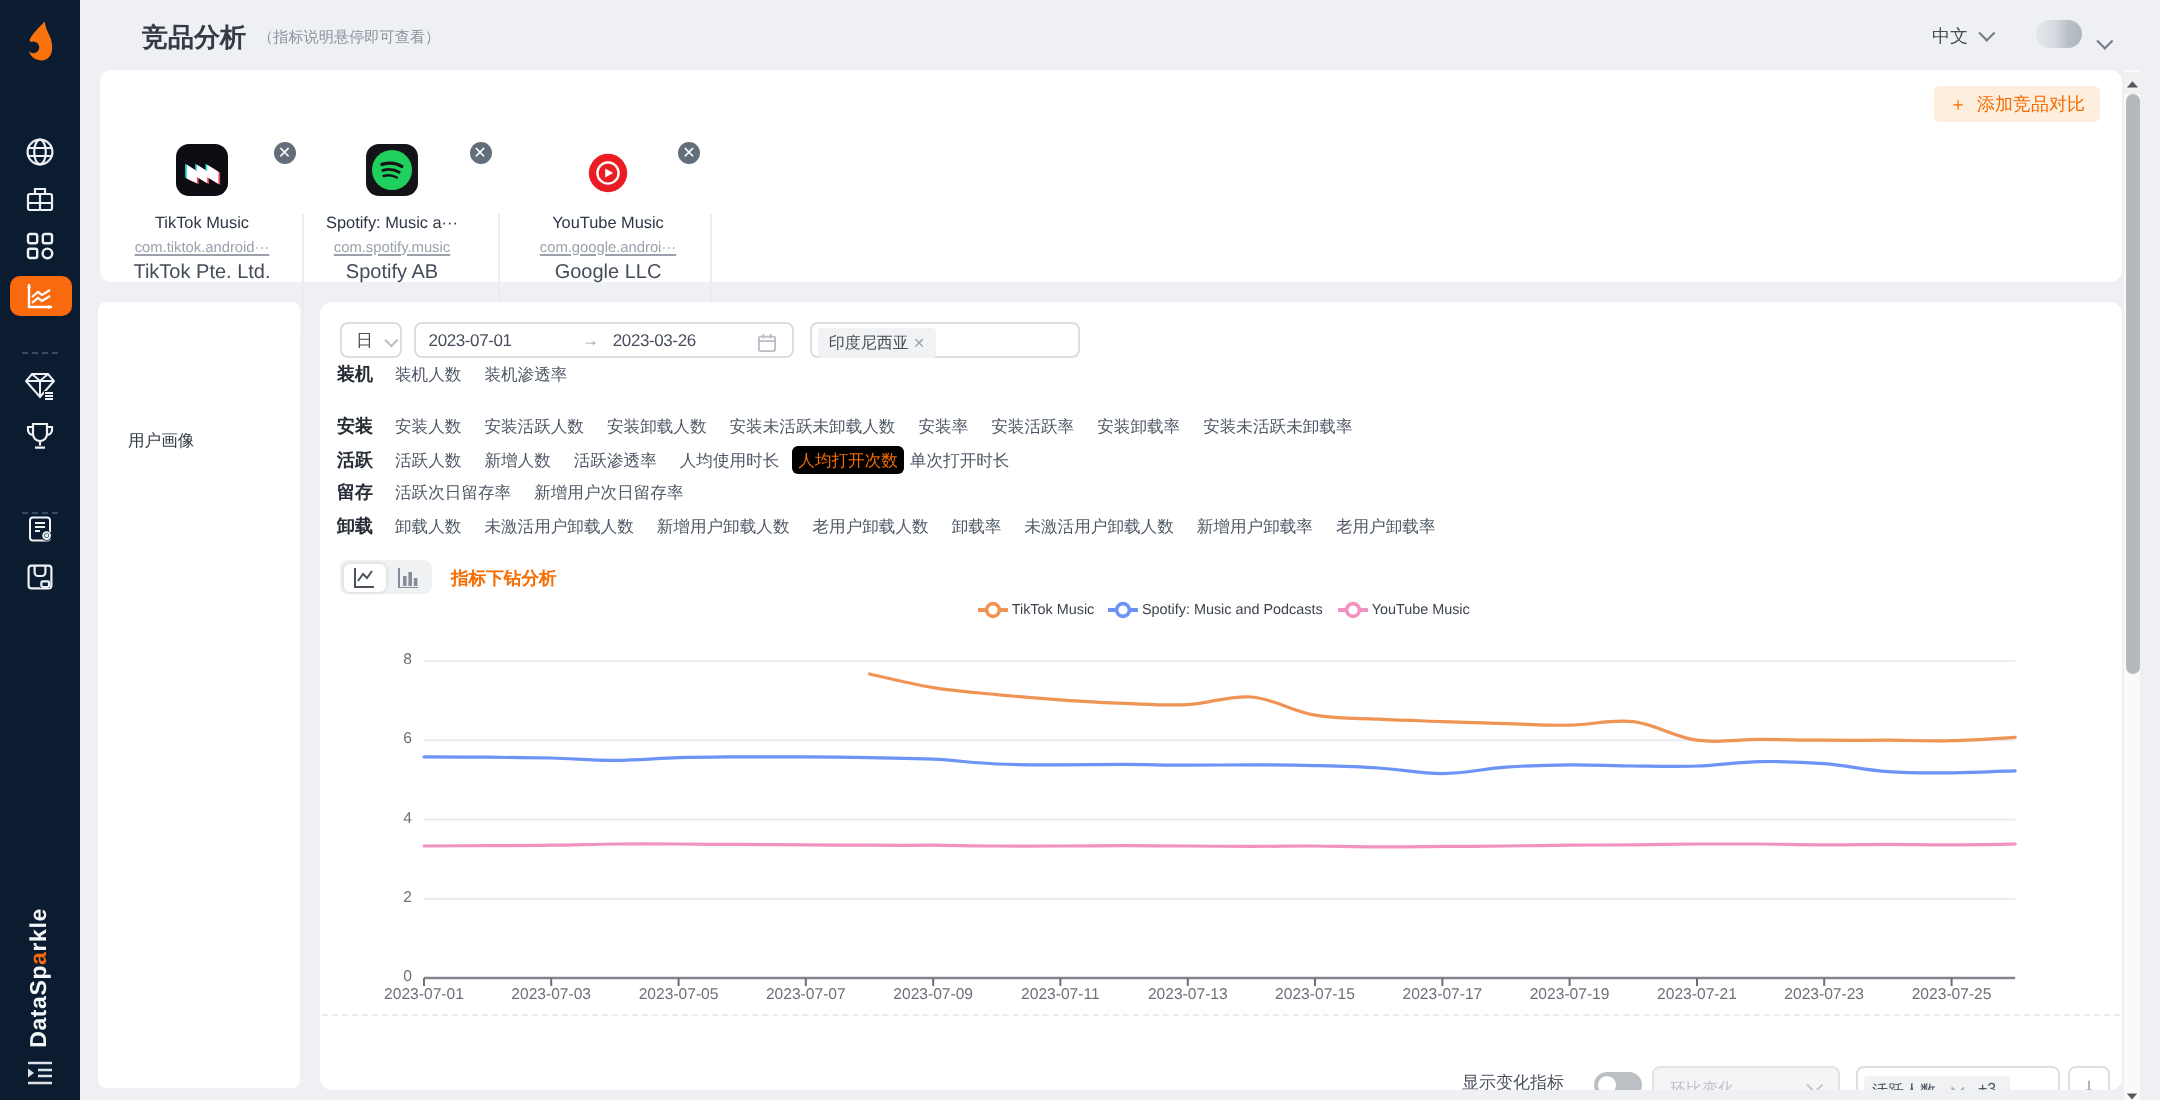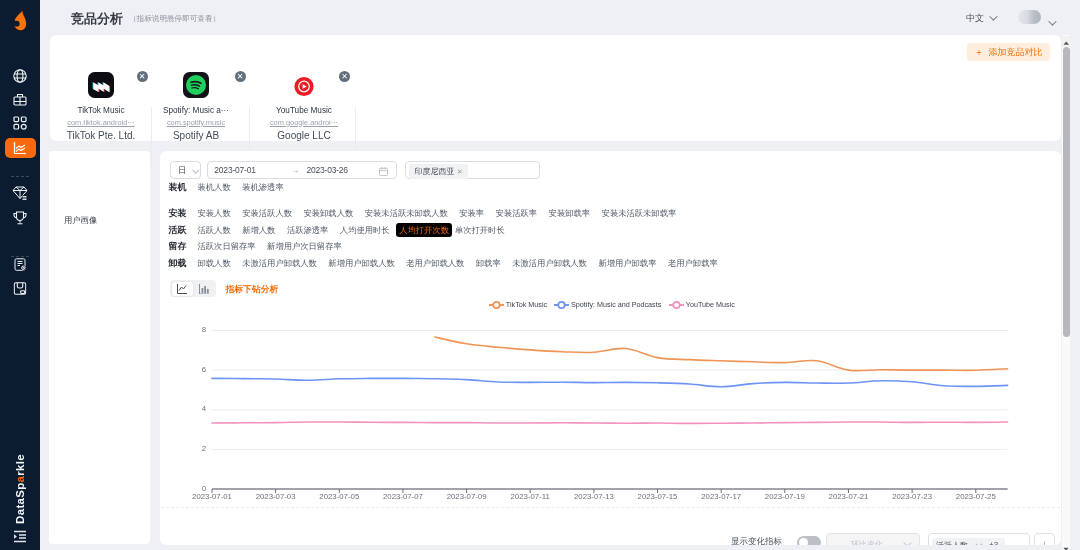--- a/index.html
+++ b/index.html
@@ -266,21 +266,21 @@
       <path stroke="#6d93f6" d="M47.0,63.4C52.7,63.5 67.4,63.5 78.8,63.6C90.3,63.8 99.2,63.8 110.6,64.0C122.1,64.3 131.0,65.3 142.5,65.2C153.9,65.2 162.8,64.2 174.3,63.8C185.8,63.5 194.7,63.5 206.1,63.4C217.6,63.4 226.5,63.4 237.9,63.4C249.4,63.5 258.3,63.6 269.8,63.8C281.2,64.1 290.1,64.1 301.6,64.6C313.0,65.2 322.0,66.5 333.4,67.0C344.9,67.5 353.8,67.4 365.2,67.4C376.7,67.4 385.6,67.2 397.1,67.2C408.5,67.2 417.4,67.6 428.9,67.6C440.3,67.6 449.3,67.4 460.7,67.4C472.2,67.4 481.1,67.5 492.5,67.8C504.0,68.1 512.9,68.3 524.4,69.0C535.8,69.7 544.7,71.8 556.2,71.8C567.6,71.7 576.6,69.4 588.0,68.6C599.5,67.8 608.4,67.5 619.8,67.4C631.3,67.3 640.2,67.9 651.7,68.0C663.1,68.1 672.0,68.4 683.5,68.0C694.9,67.6 703.8,66.0 715.3,65.8C726.8,65.6 735.7,65.9 747.1,66.8C758.6,67.7 767.5,70.0 779.0,70.8C790.4,71.6 799.3,71.4 810.8,71.4C822.2,71.3 836.9,70.6 842.6,70.4"></path>
       <path stroke="#ef9454" d="M269.8,22.0C275.5,23.3 290.1,26.9 301.6,28.8C313.0,30.6 322.0,31.2 333.4,32.3C344.9,33.4 353.8,34.1 365.2,34.9C376.7,35.7 385.6,36.3 397.1,36.7C408.5,37.1 417.4,37.9 428.9,37.3C440.3,36.7 449.3,32.6 460.7,33.5C472.2,34.5 481.1,40.6 492.5,42.6C504.0,44.6 512.9,44.1 524.4,44.6C535.8,45.2 544.7,45.4 556.2,45.8C567.6,46.2 576.6,46.5 588.0,46.8C599.5,47.1 608.4,47.8 619.8,47.6C631.3,47.4 640.2,44.5 651.7,45.8C663.1,47.2 672.0,53.5 683.5,55.1C694.9,56.7 703.8,54.7 715.3,54.7C726.8,54.7 735.7,55.1 747.1,55.1C758.6,55.2 767.5,55.1 779.0,55.1C790.4,55.2 799.3,55.6 810.8,55.3C822.2,55.1 836.9,54.0 842.6,53.7"></path>
       <path stroke="#f292c0" d="M47.0,108.0C52.7,108.0 67.4,107.9 78.8,107.8C90.3,107.8 99.2,107.8 110.6,107.6C122.1,107.5 131.0,107.1 142.5,107.0C153.9,106.9 162.8,107.0 174.3,107.0C185.8,107.1 194.7,107.2 206.1,107.2C217.6,107.3 226.5,107.4 237.9,107.4C249.4,107.5 258.3,107.6 269.8,107.6C281.2,107.7 290.1,107.6 301.6,107.6C313.0,107.7 322.0,108.0 333.4,108.0C344.9,108.1 353.8,108.1 365.2,108.0C376.7,108.0 385.6,107.8 397.1,107.8C408.5,107.8 417.4,108.0 428.9,108.0C440.3,108.1 449.3,108.2 460.7,108.2C472.2,108.2 481.1,108.0 492.5,108.0C504.0,108.1 512.9,108.4 524.4,108.4C535.8,108.5 544.7,108.3 556.2,108.2C567.6,108.2 576.6,108.1 588.0,108.0C599.5,107.9 608.4,107.7 619.8,107.6C631.3,107.5 640.2,107.5 651.7,107.4C663.1,107.3 672.0,107.1 683.5,107.0C694.9,107.0 703.8,107.0 715.3,107.0C726.8,107.1 735.7,107.4 747.1,107.4C758.6,107.5 767.5,107.2 779.0,107.2C790.4,107.2 799.3,107.5 810.8,107.4C822.2,107.4 836.9,107.1 842.6,107.0"></path>
     </g>
   </svg>
 
   <div class="btext" style="position:absolute;left:571px;top:385px;">显示变化指标</div>
   <div style="position:absolute;left:637px;top:384.5px;width:24px;height:13px;background:#bcc0c5;border-radius:7px;"></div>
   <div style="position:absolute;left:639px;top:386.5px;width:9px;height:9px;background:#fff;border-radius:50%;"></div>
   <div style="position:absolute;left:666px;top:382px;width:94px;height:22px;background:#f5f5f6;border:1px solid #e1e3e6;border-radius:4px;">
-    <span style="position:absolute;left:24px;top:5px;font-size:8px;color:#bcc2cb;">环比变化</span>
+    <span style="position:absolute;left:8px;top:5px;font-size:8px;color:#bcc2cb;">环比变化</span>
     <span class="chev" style="position:absolute;right:10px;top:7px;border-color:#c3c8cf;"></span>
   </div>
   <div style="position:absolute;left:768px;top:382px;width:102px;height:22px;background:#fff;border:1px solid #dcdfe3;border-radius:4px;">
     <span class="tag" style="left:3px;top:3.5px;padding:2px 4px;color:#4d5560;">活跃人数 <span class="chev" style="border-color:#a7adb7;width:5px;height:5px;"></span></span>
     <span class="tag" style="left:53px;top:3.5px;padding:2px 7px;color:#4d5560;">+3</span>
   </div>
   <div style="position:absolute;left:874px;top:382px;width:21px;height:22px;background:#fff;border:1px solid #dcdfe3;border-radius:4px;text-align:center;font-size:10px;color:#4d5560;line-height:20px;">↓</div>
 </div>
 
 <div class="abs" id="dash"></div>

